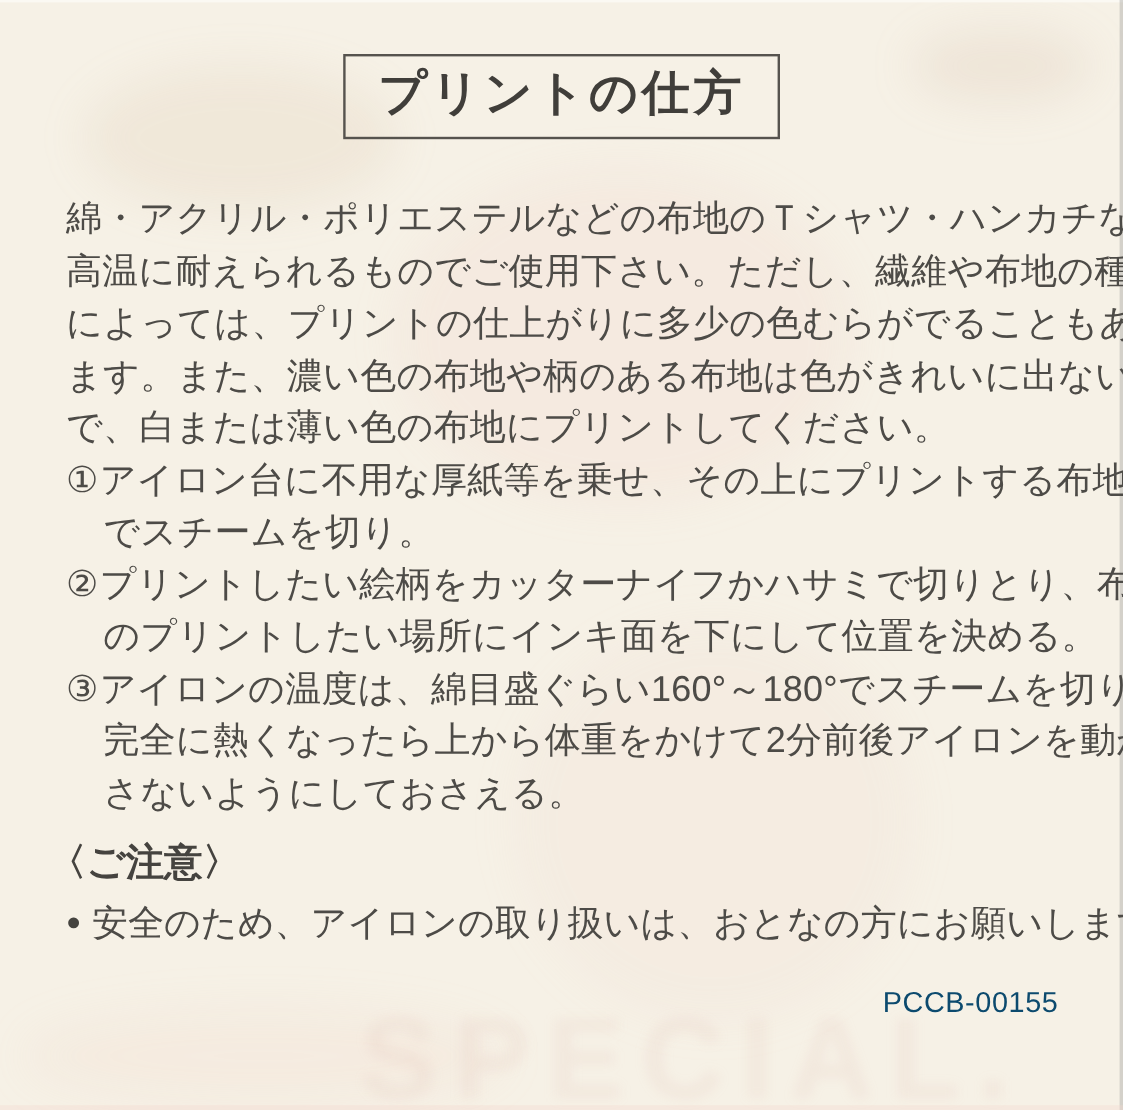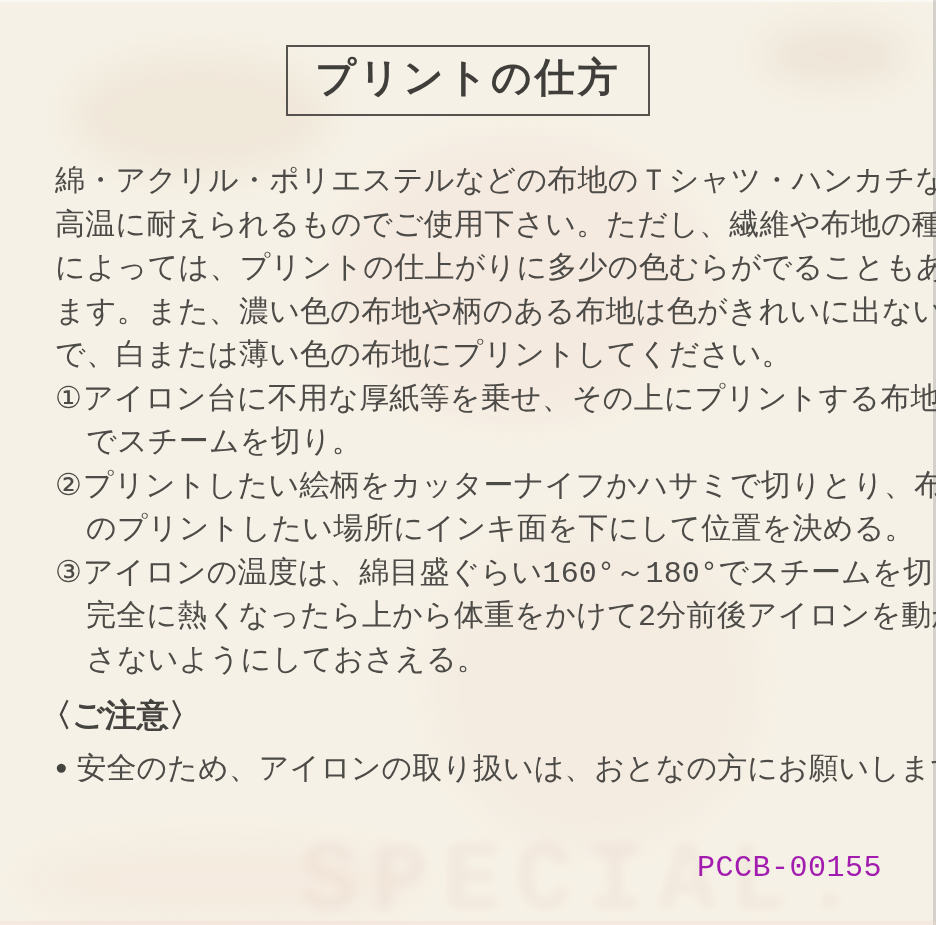--- a/index.html
+++ b/index.html
@@ -3,21 +3,21 @@
 <meta charset="utf-8">
 <style>
   html, body { margin: 0; padding: 0; background: #e8e4da; }
   .sheet {
     position: relative;
     width: 936px;
     height: 925px;
     margin: 0 auto;
     background: #f6f1e6;
     overflow: hidden;
-    font-family: Liberation Mono, monospace;
+    font-family: Liberation Sans, sans-serif;
     color: #4d4b47;
   }
   
   .ghost { position: absolute; border-radius: 50%; filter: blur(18px); pointer-events: none; }
   .g1 { left: 70px;  top: 55px;  width: 260px; height: 120px; background: rgba(205,175,145,0.14); }
   .g2 { left: 760px; top: 25px;  width: 150px; height: 60px;  background: rgba(200,165,140,0.16); }
   .g3 { left: 330px; top: 140px; width: 380px; height: 280px; background: rgba(235,190,185,0.12); }
   .g4 { left: 430px; top: 520px; width: 330px; height: 330px; background: rgba(235,195,185,0.10); }
   .g5 { left: 20px;  top: 840px; width: 400px; height: 80px;  background: rgba(235,195,185,0.12); }
   .ghost-text {
@@ -73,25 +73,25 @@
   .bullet {
     font-size: 21px;
     margin-right: 9px;
     position: relative;
     top: -4px;
     color: #45433f;
   }
 
   .catalog {
     position: absolute;
-    top: 851px;
+    top: 822px;
     right: 54px;
-    font-size: 30px;
+    font-size: 24px;
     letter-spacing: 0.5px;
-    color: #a21caf;
+    color: #0c4a6e;
   }
 </style>
 </head>
 <body>
 
 <div class="sheet">
 
   <div class="ghost g1"></div>
   <div class="ghost g2"></div>
   <div class="ghost g3"></div>

